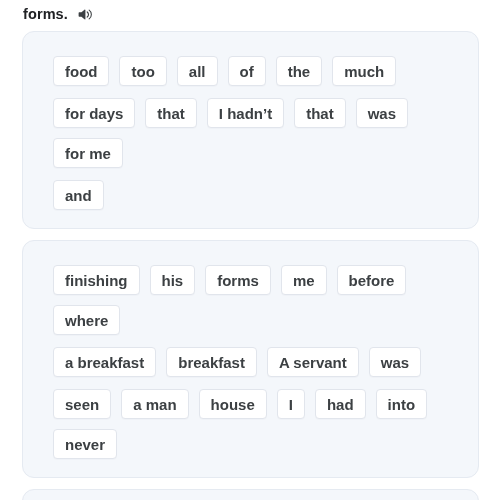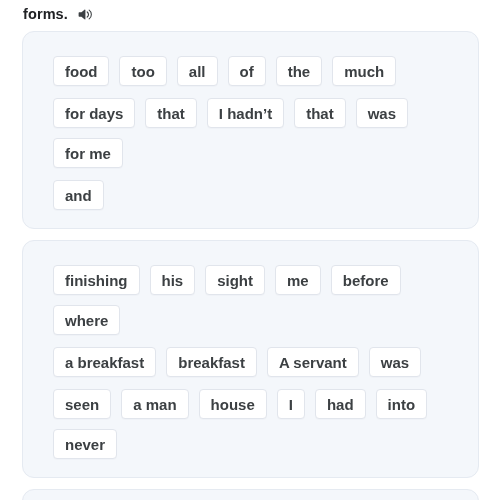--- a/index.html
+++ b/index.html
@@ -135,21 +135,21 @@
           <span class="chip">and</span>
         </div>
       </div>
     </div>
 
     <div class="card">
       <div class="chip-rows">
         <div class="chip-row">
           <span class="chip">finishing</span>
           <span class="chip">his</span>
-          <span class="chip">sight</span>
+          <span class="chip">forms</span>
           <span class="chip">me</span>
           <span class="chip">before</span>
           <span class="chip">where</span>
         </div>
         <div class="chip-row">
           <span class="chip">a breakfast</span>
           <span class="chip">breakfast</span>
           <span class="chip">A servant</span>
           <span class="chip">was</span>
         </div>

